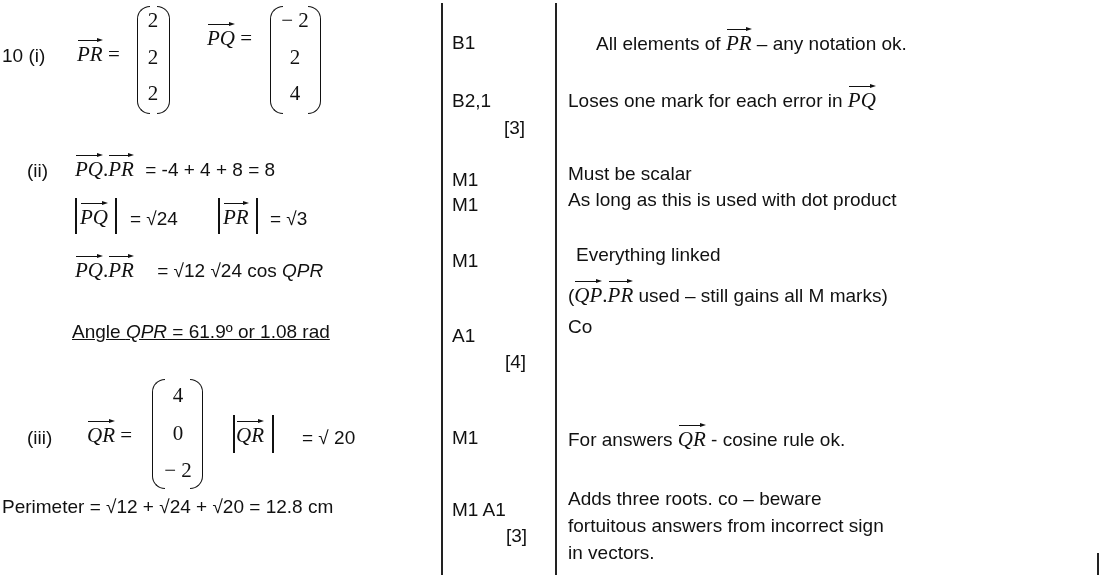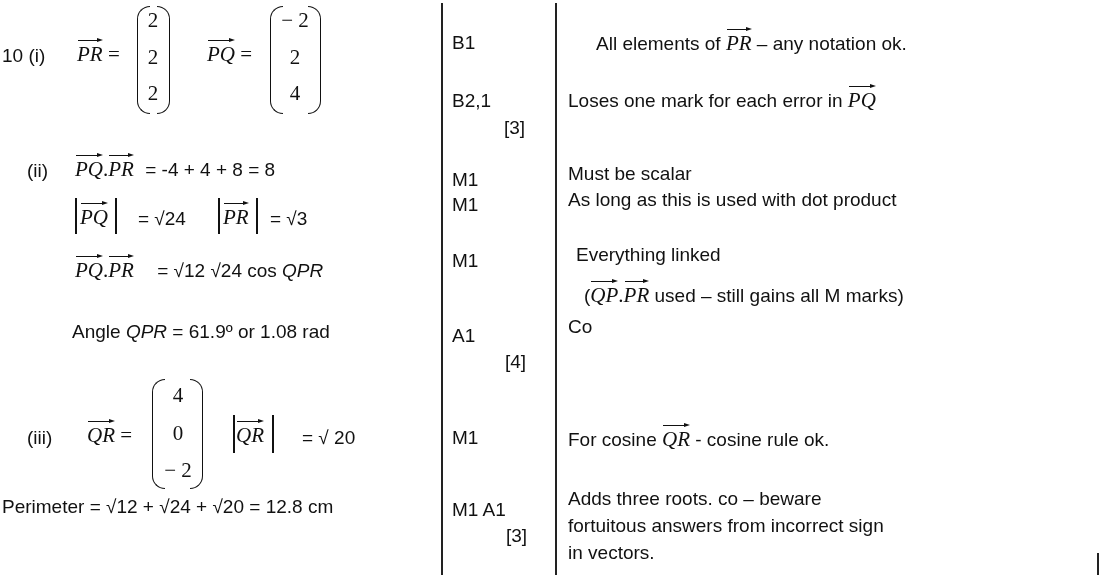--- a/index.html
+++ b/index.html
@@ -31,21 +31,21 @@
   <span class="abs" style="left:77px; top:44px;">
     <span class="mv"><span class="arrow"></span><span>PR</span></span>
     <span class="mv" style="font-style:normal">=</span>
   </span>
   <div class="paren l" style="left:137px; top:6px; height:106px;"></div>
   <div class="paren r" style="left:157px; top:6px; height:106px;"></div>
   <span class="vecnum abs" style="left:138px; top:10px;">2</span>
   <span class="vecnum abs" style="left:138px; top:47px;">2</span>
   <span class="vecnum abs" style="left:138px; top:83px;">2</span>
 
-  <span class="abs" style="left:207px; top:44px;">
+  <span class="abs" style="left:207px; top:28px;">
     <span class="mv"><span class="arrow"></span><span>PQ</span></span>
     <span class="mv" style="font-style:normal">=</span>
   </span>
   <div class="paren l" style="left:270px; top:6px; height:106px;"></div>
   <div class="paren r" style="left:308px; top:6px; height:106px;"></div>
   <span class="vecnum abs" style="left:275px; top:10px; width:40px;">− 2</span>
   <span class="vecnum abs" style="left:280px; top:47px;">2</span>
   <span class="vecnum abs" style="left:280px; top:83px;">4</span>
 </div>
 
@@ -54,35 +54,35 @@
   <span class="abs" style="left:75px; top:159px;">
     <span class="mv"><span class="arrow"></span><span>PQ</span></span><span class="mv" style="font-style:normal">.</span><span class="mv"><span class="arrow"></span><span>PR</span></span>
     <span style="margin-left:6px;">= -4 + 4 + 8 = 8</span>
   </span>
 
   <div class="abs-bar" style="left:75px; top:198px; height:36px;"></div>
   <span class="abs" style="left:80px; top:207px;">
     <span class="mv"><span class="arrow"></span><span>PQ</span></span>
   </span>
   <div class="abs-bar" style="left:115px; top:198px; height:36px;"></div>
-  <span class="abs" style="left:138px; top:209px;">= √24</span>
+  <span class="abs" style="left:130px; top:209px;">= √24</span>
 
   <div class="abs-bar" style="left:218px; top:198px; height:36px;"></div>
   <span class="abs" style="left:223px; top:207px;">
     <span class="mv"><span class="arrow"></span><span>PR</span></span>
   </span>
   <div class="abs-bar" style="left:256px; top:198px; height:36px;"></div>
   <span class="abs" style="left:270px; top:209px;">= √3</span>
 
   <span class="abs" style="left:75px; top:260px;text-align:center;">
     <span class="mv"><span class="arrow"></span><span>PQ</span></span><span class="mv" style="font-style:normal">.</span><span class="mv"><span class="arrow"></span><span>PR</span></span>
     <span style="margin-left:18px;">= √12 √24 cos </span><span class="it">QPR</span>
   </span>
 
-  <span class="abs" style="left:72px; top:322px;">
+  <span class="abs" style="left:72px; top:322px;text-decoration:underline;">
     <span>Angle </span><span class="it">QPR</span><span> = 61.9º  or 1.08 rad</span>
   </span>
 </div>
 
 <div>
   <span class="abs" style="left:27px; top:428px;">(iii)</span>
   <span class="abs" style="left:87px; top:425px;">
     <span class="mv"><span class="arrow"></span><span>QR</span></span>
     <span class="mv" style="font-style:normal">=</span>
   </span>
@@ -122,25 +122,25 @@
   <span class="abs" style="left:596px; top:33px;">
     <span>All elements of </span><span class="mv"><span class="arrow"></span><span>PR</span></span><span>  – any notation ok.</span>
   </span>
   <span class="abs" style="left:568px; top:90px;">
     <span>Loses one mark for each error in </span><span class="mv"><span class="arrow"></span><span>PQ</span></span>
   </span>
 
   <span class="abs" style="left:568px; top:164px;">Must be scalar</span>
   <span class="abs" style="left:568px; top:190px;">As long as this is used with dot product</span>
   <span class="abs" style="left:568px; top:245px;margin-left:8px;">Everything linked</span>
-  <span class="abs" style="left:568px; top:285px;margin-left:16px;">
+  <span class="abs" style="left:568px; top:285px;">
     <span>(</span><span class="mv"><span class="arrow"></span><span>QP</span></span><span class="mv" style="font-style:normal">.</span><span class="mv"><span class="arrow"></span><span>PR</span></span><span> used – still gains all M marks)</span>
   </span>
   <span class="abs" style="left:568px; top:317px;">Co</span>
 
   <span class="abs" style="left:568px; top:429px;">
-    <span>For cosine </span><span class="mv"><span class="arrow"></span><span>QR</span></span><span> - cosine rule ok.</span>
+    <span>For answers </span><span class="mv"><span class="arrow"></span><span>QR</span></span><span> - cosine rule ok.</span>
   </span>
 
   <span class="abs" style="left:568px; top:489px;">Adds three roots.  co – beware</span>
   <span class="abs" style="left:568px; top:516px;">fortuitous answers from incorrect sign</span>
   <span class="abs" style="left:568px; top:543px;">in vectors.</span>
 </div>
 
 </body></html>

